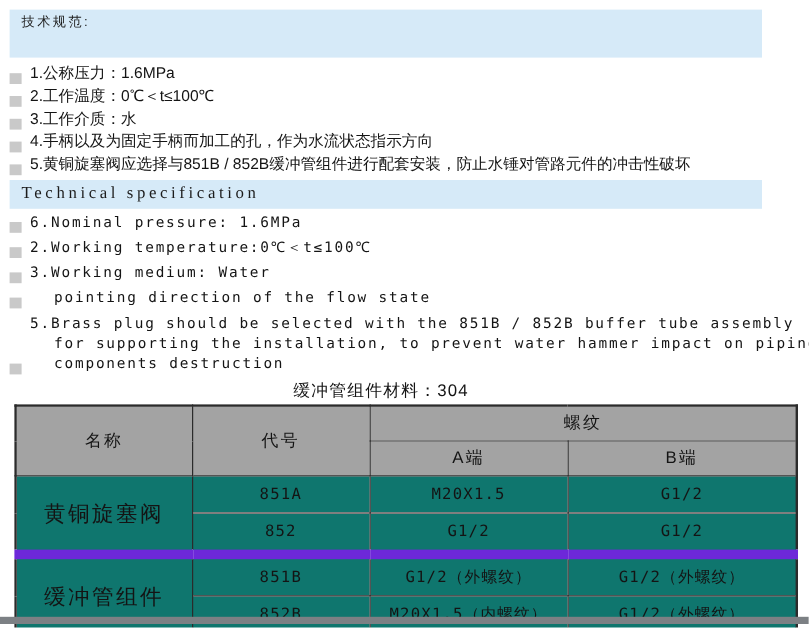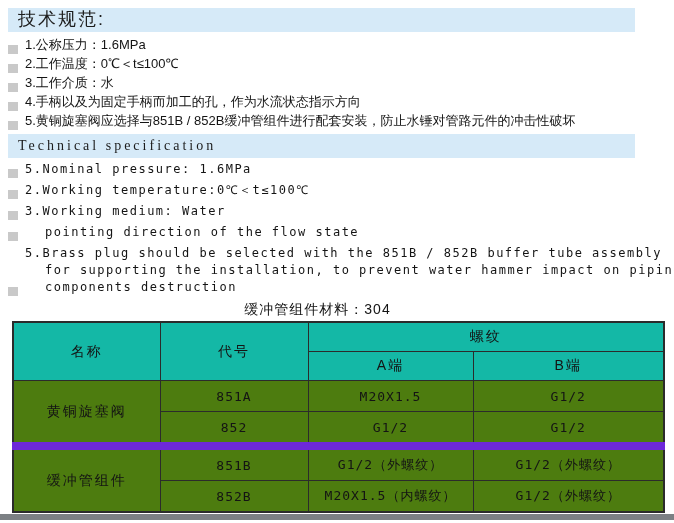--- a/index.html
+++ b/index.html
@@ -7,24 +7,24 @@
     width: 674px; height: 523px;
     background: #ffffff;
     position: relative;
     font-family: "Liberation Sans", sans-serif;
     color: #141414;
     overflow: hidden;
   }
   .section-bar {
     margin: 0 39px 0 8px;
     background: #d6eaf8;
-    height: 24px;
+    height: 40px;
     line-height: 22px;
     padding-left: 10px;
-    font-size: 18px;
+    font-size: 11px;
     letter-spacing: 2px;
     color: #1c1c1c;
     white-space: nowrap;
   }
   .section-bar.en {
     height: 24px;
     line-height: 24px;
     font-family: Liberation Serif, serif;
     font-size: 14px;
     letter-spacing: 3px;
@@ -74,30 +74,30 @@
   }
   table.spec-table th, table.spec-table td {
     border: 1px solid #2b2b2b;
     text-align: center;
     vertical-align: middle;
     padding: 0;
     overflow: hidden;
     white-space: nowrap;
   }
   table.spec-table th {
-    background: #14b8a6;
+    background: #a3a3a3;
     font-weight: normal;
     font-size: 14px;
     letter-spacing: 2px;
     height: 28px;
   }
-  table.spec-table td { height: 30px; background: #4d7c0f; margin-top: 20px; }
+  table.spec-table td { height: 30px; background: #0f766e; margin-top: 20px; }
   td.group-name {
     background: #c9e8f9;
-    font-size: 14px;
+    font-size: 18px;
     letter-spacing: 2px;
   }
   td.mono {
     font-family: "DejaVu Sans Mono", monospace;
     font-size: 13px;
     letter-spacing: 1px;
   }
   tr.group-top td { border-top: 8px solid #6d28d9; }
   .footer-bar {
     position: absolute;
@@ -136,21 +136,21 @@
   </li>
 </ul>
 
 <div class="section-bar en bar2">
   <span>Technical specification</span>
 </div>
 
 <ul class="spec-list en-list">
   <li>
     <span class="bullet"></span>
-    <span>5.Nominal pressure: 1.6MPa</span>
+    <span>6.Nominal pressure: 1.6MPa</span>
   </li>
   <li>
     <span class="bullet"></span>
     <span>2.Working temperature:0℃＜t≤100℃</span>
   </li>
   <li>
     <span class="bullet"></span>
     <span>3.Working medium: Water</span>
   </li>
   <li>

